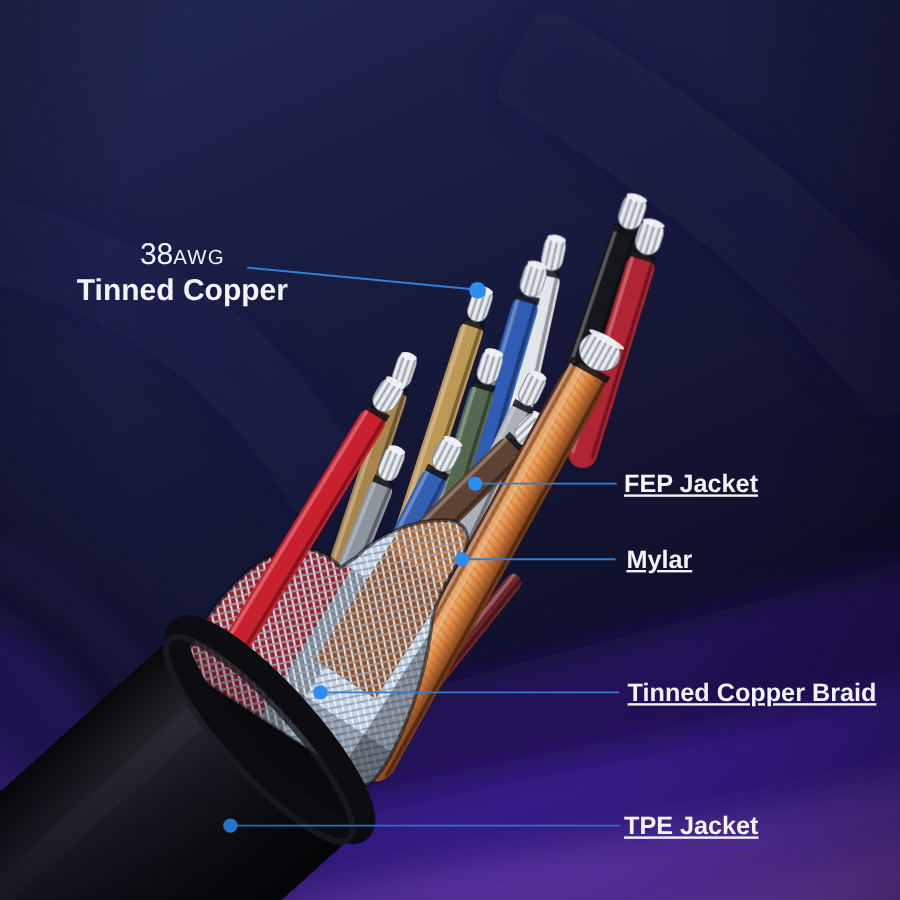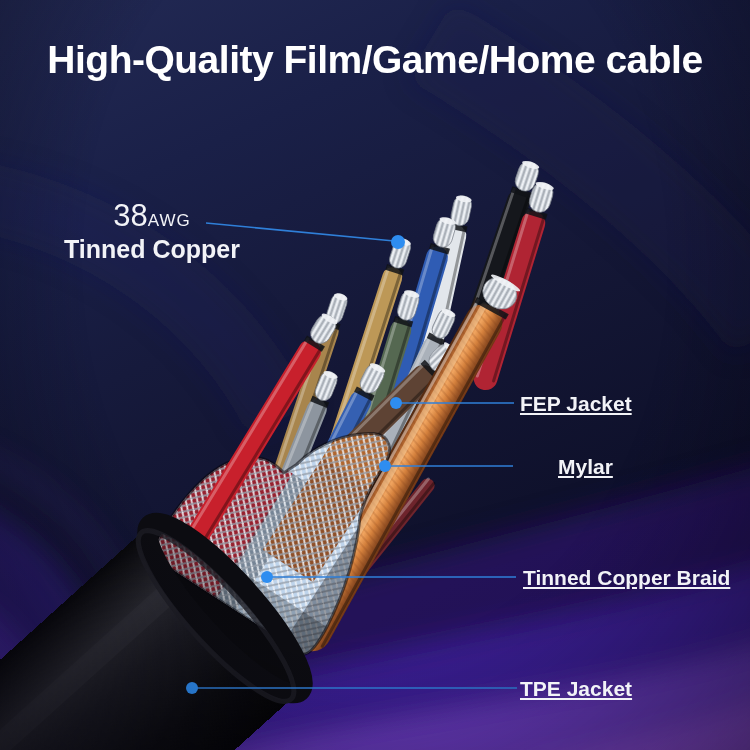--- a/index.html
+++ b/index.html
@@ -5,21 +5,21 @@
   html,body{margin:0;padding:0;width:750px;height:750px;overflow:hidden;background:#10132e;}
   .stage{position:relative;width:750px;height:750px;font-family:"Liberation Sans",sans-serif;
     background:linear-gradient(155deg,#232a55 0%,#1a2048 22%,#141736 48%,#0e102a 72%,#0a0c20 100%);}
   .vignette{position:absolute;inset:0;background:radial-gradient(ellipse at 50% 35%, rgba(0,0,0,0) 55%, rgba(4,3,12,.5) 100%);pointer-events:none;}
   svg.art{position:absolute;left:0;top:0;}
   .title{position:absolute;left:0;top:38px;width:100%;text-align:center;color:#ffffff;
     font-size:39px;font-weight:700;letter-spacing:-0.5px;}
   .callout{position:absolute;color:#f2f3f7;font-weight:700;font-size:21px;white-space:nowrap;text-decoration:underline;}
   .awg-box{position:absolute;left:62px;top:198px;width:180px;text-align:center;color:#f2f3f7;}
   .awg-top{font-weight:400;}
-  .awg-num{font-size:31px;}
+  .awg-num{font-size:25px;}
   .awg-unit{font-size:17px;letter-spacing:1px;}
   .awg-sub{font-size:25px;font-weight:700;margin-top:1px;}
 </style>
 </head>
 <body>
 
 <div class="stage">
 
 <svg class="art" width="750" height="750" viewBox="0 0 750 750">
   <defs>
@@ -222,25 +222,24 @@
     <circle cx="398" cy="242" r="7" fill="#2e8df0"></circle>
     <circle cx="396" cy="403" r="6" fill="#2e8df0"></circle>
     <circle cx="385" cy="466" r="6" fill="#2e8df0"></circle>
     <circle cx="267" cy="577" r="6" fill="#2e8df0"></circle>
     <circle cx="192" cy="688" r="6" fill="#2e8df0"></circle>
   </g>
 </svg>
 
 <div class="vignette"></div>
 
-<div class="title">High-Quality Film/Game/Home cable</div>
 
 <div class="awg-box">
   <div class="awg-top"><span class="awg-num">38</span><span class="awg-unit">AWG</span></div>
   <div class="awg-sub">Tinned Copper</div>
 </div>
 
 <div class="callout" style="left:520px;top:392px;">FEP Jacket</div>
-<div class="callout" style="left:522px;top:455px;margin-left:36px;">Mylar</div>
+<div class="callout" style="left:522px;top:455px;">Mylar</div>
 <div class="callout" style="left:523px;top:566px;">Tinned Copper Braid</div>
 <div class="callout" style="left:520px;top:677px;">TPE Jacket</div>
 
 </div>
 
 </body></html>

